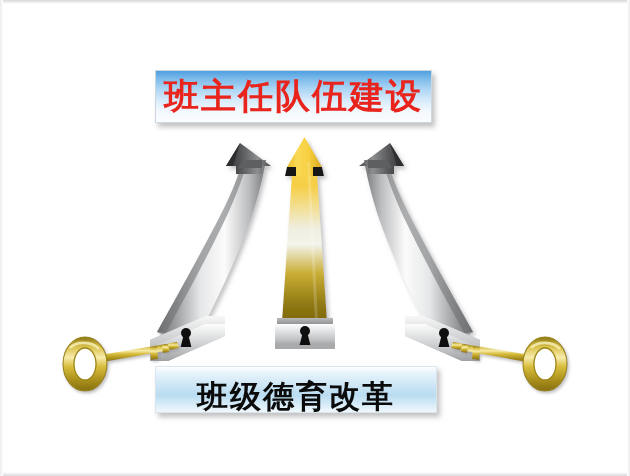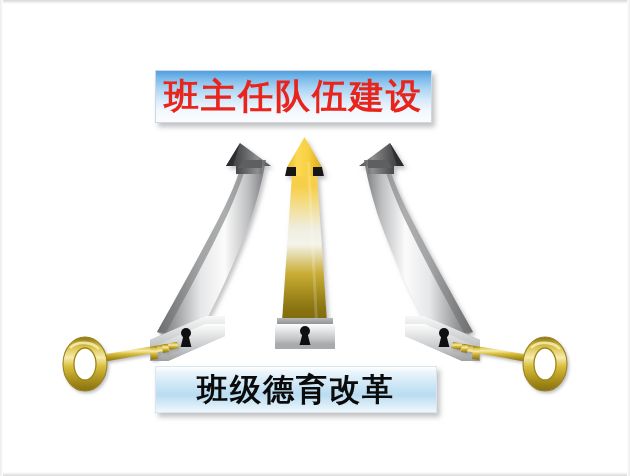--- a/index.html
+++ b/index.html
@@ -90,20 +90,21 @@
     width: 282px;
     height: 47px;
     background: linear-gradient(to bottom,
         #ffffff 0%,
         #e9f4fb 12%,
         #cfe7f6 38%,
         #b9dcf1 62%,
         #d8ecf8 84%,
         #f0f8fc 100%);
     border: 1px solid #dbe6ec;
+    align-items: flex-end;
   }
   #banner-bottom .banner-text {
     color: #0b0b0b;
     font-size: 31px;
   }
 
   
   #artwork {
     position: absolute;
     left: 0; top: 0;

